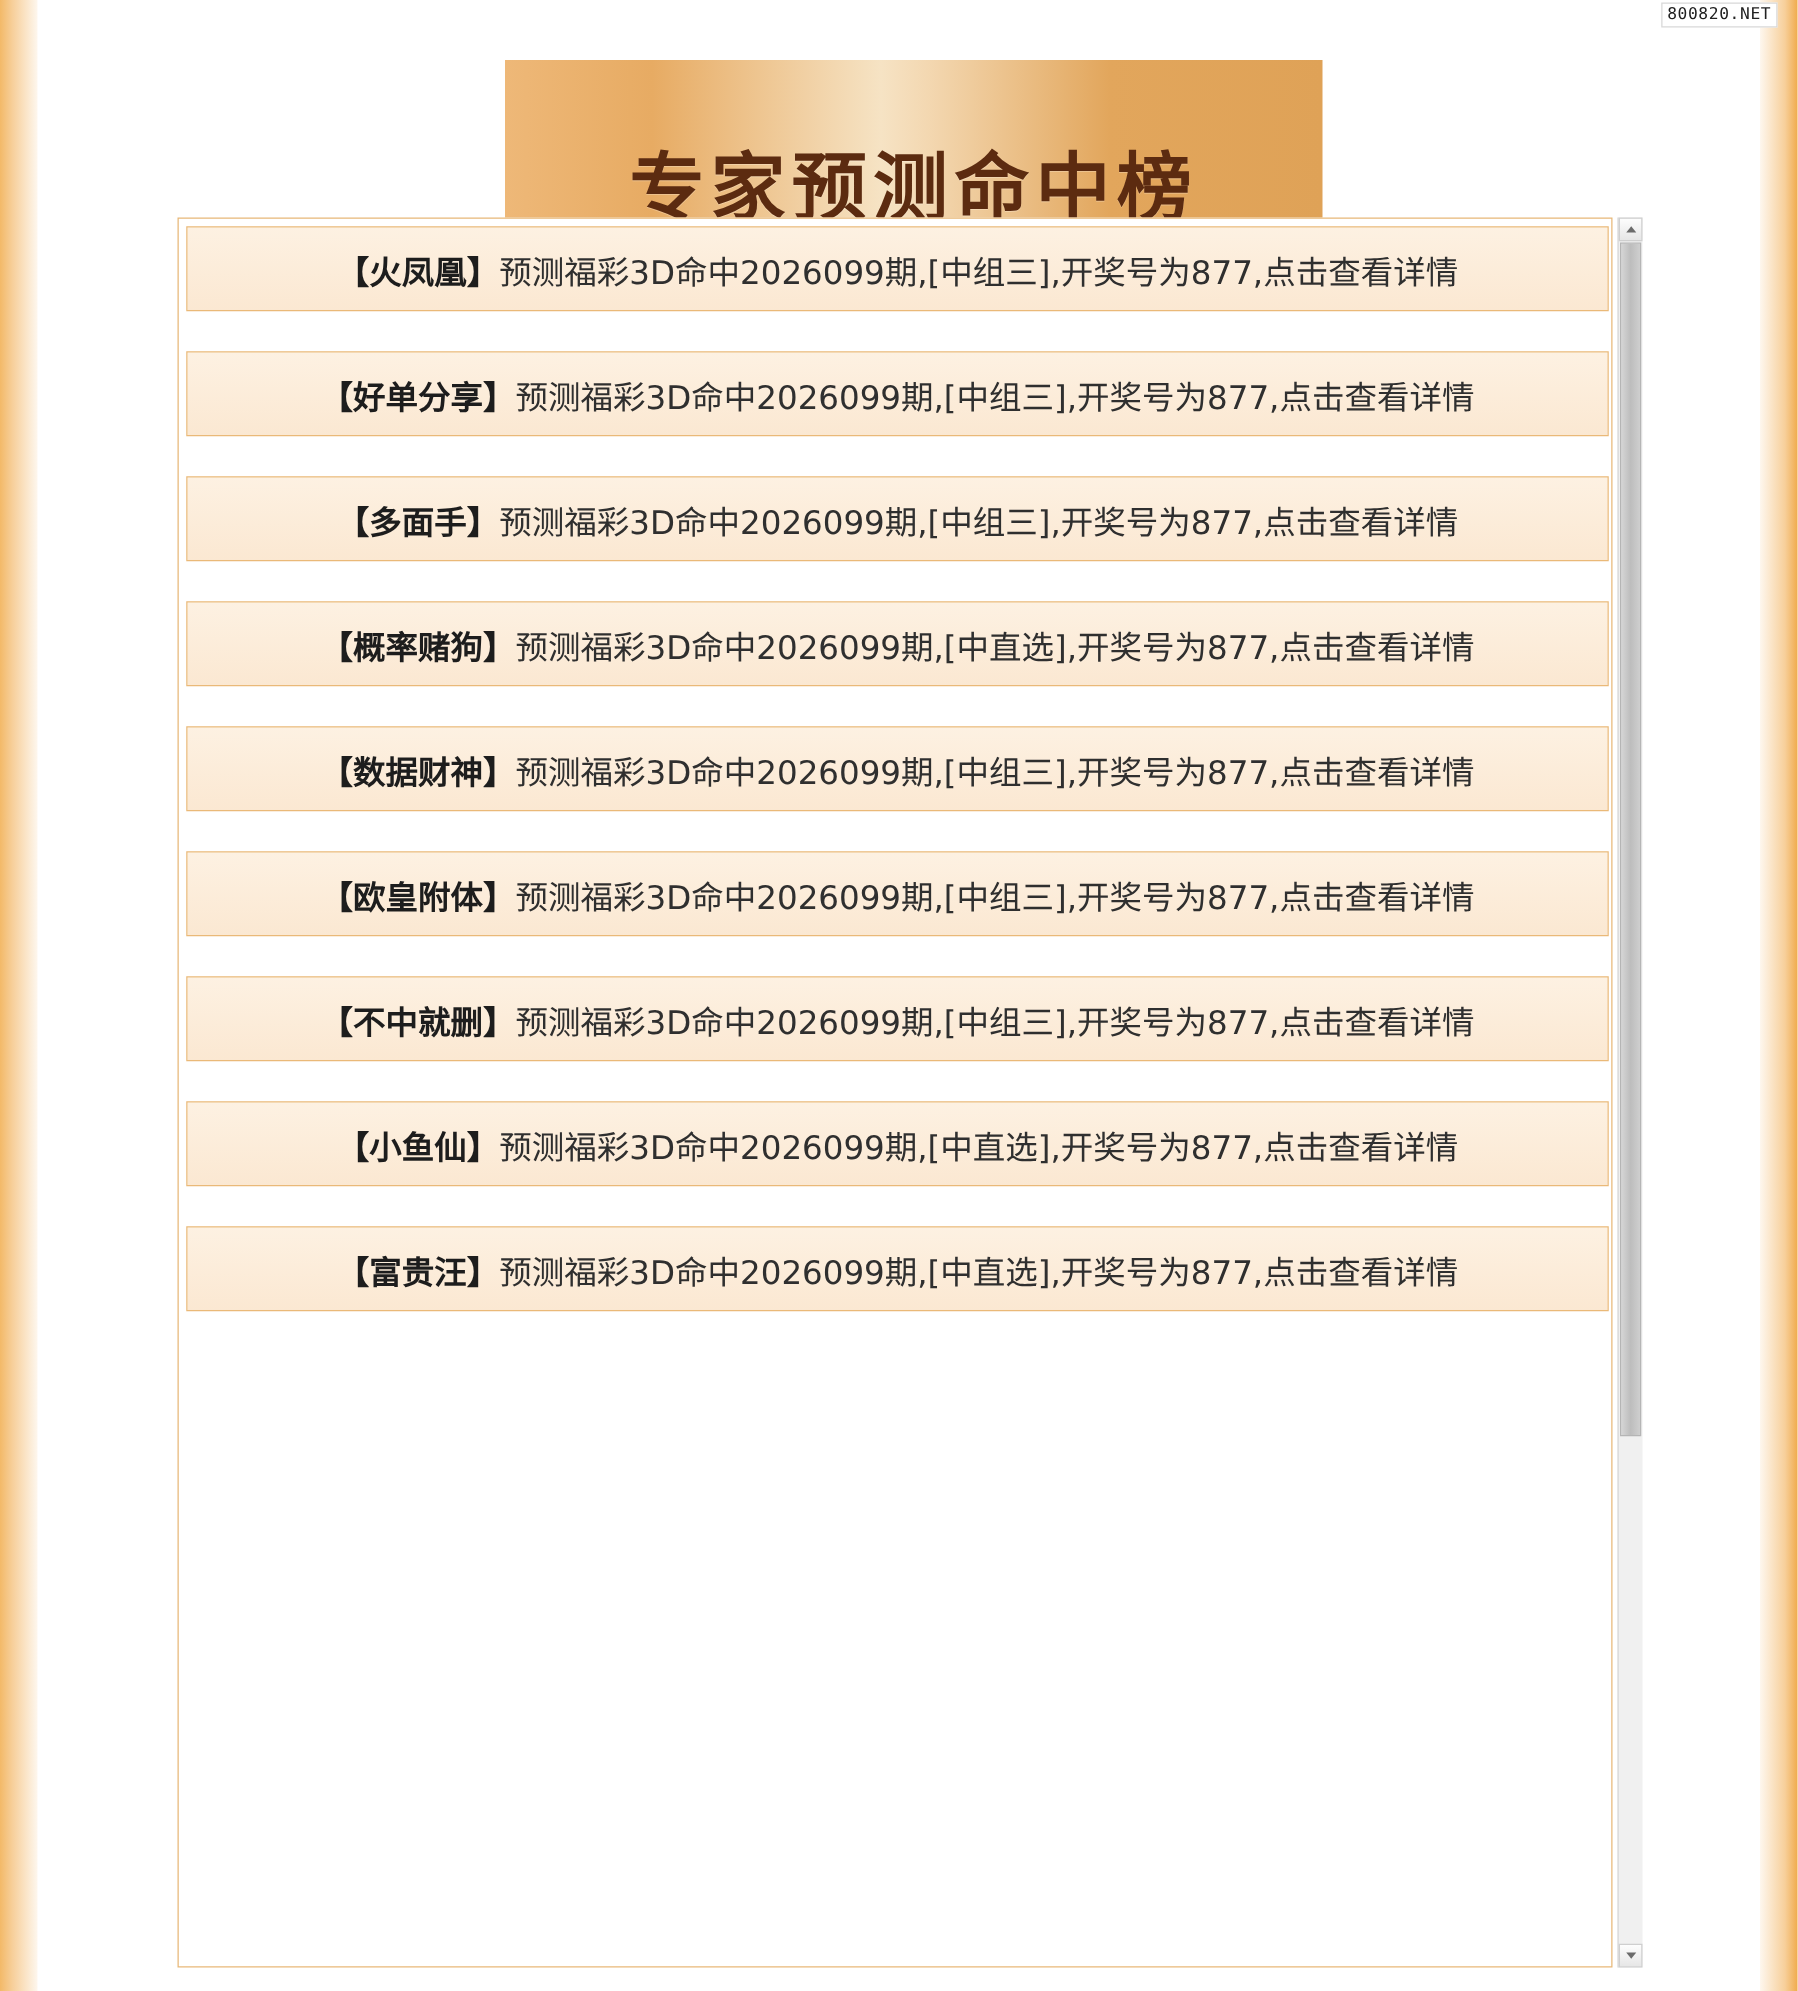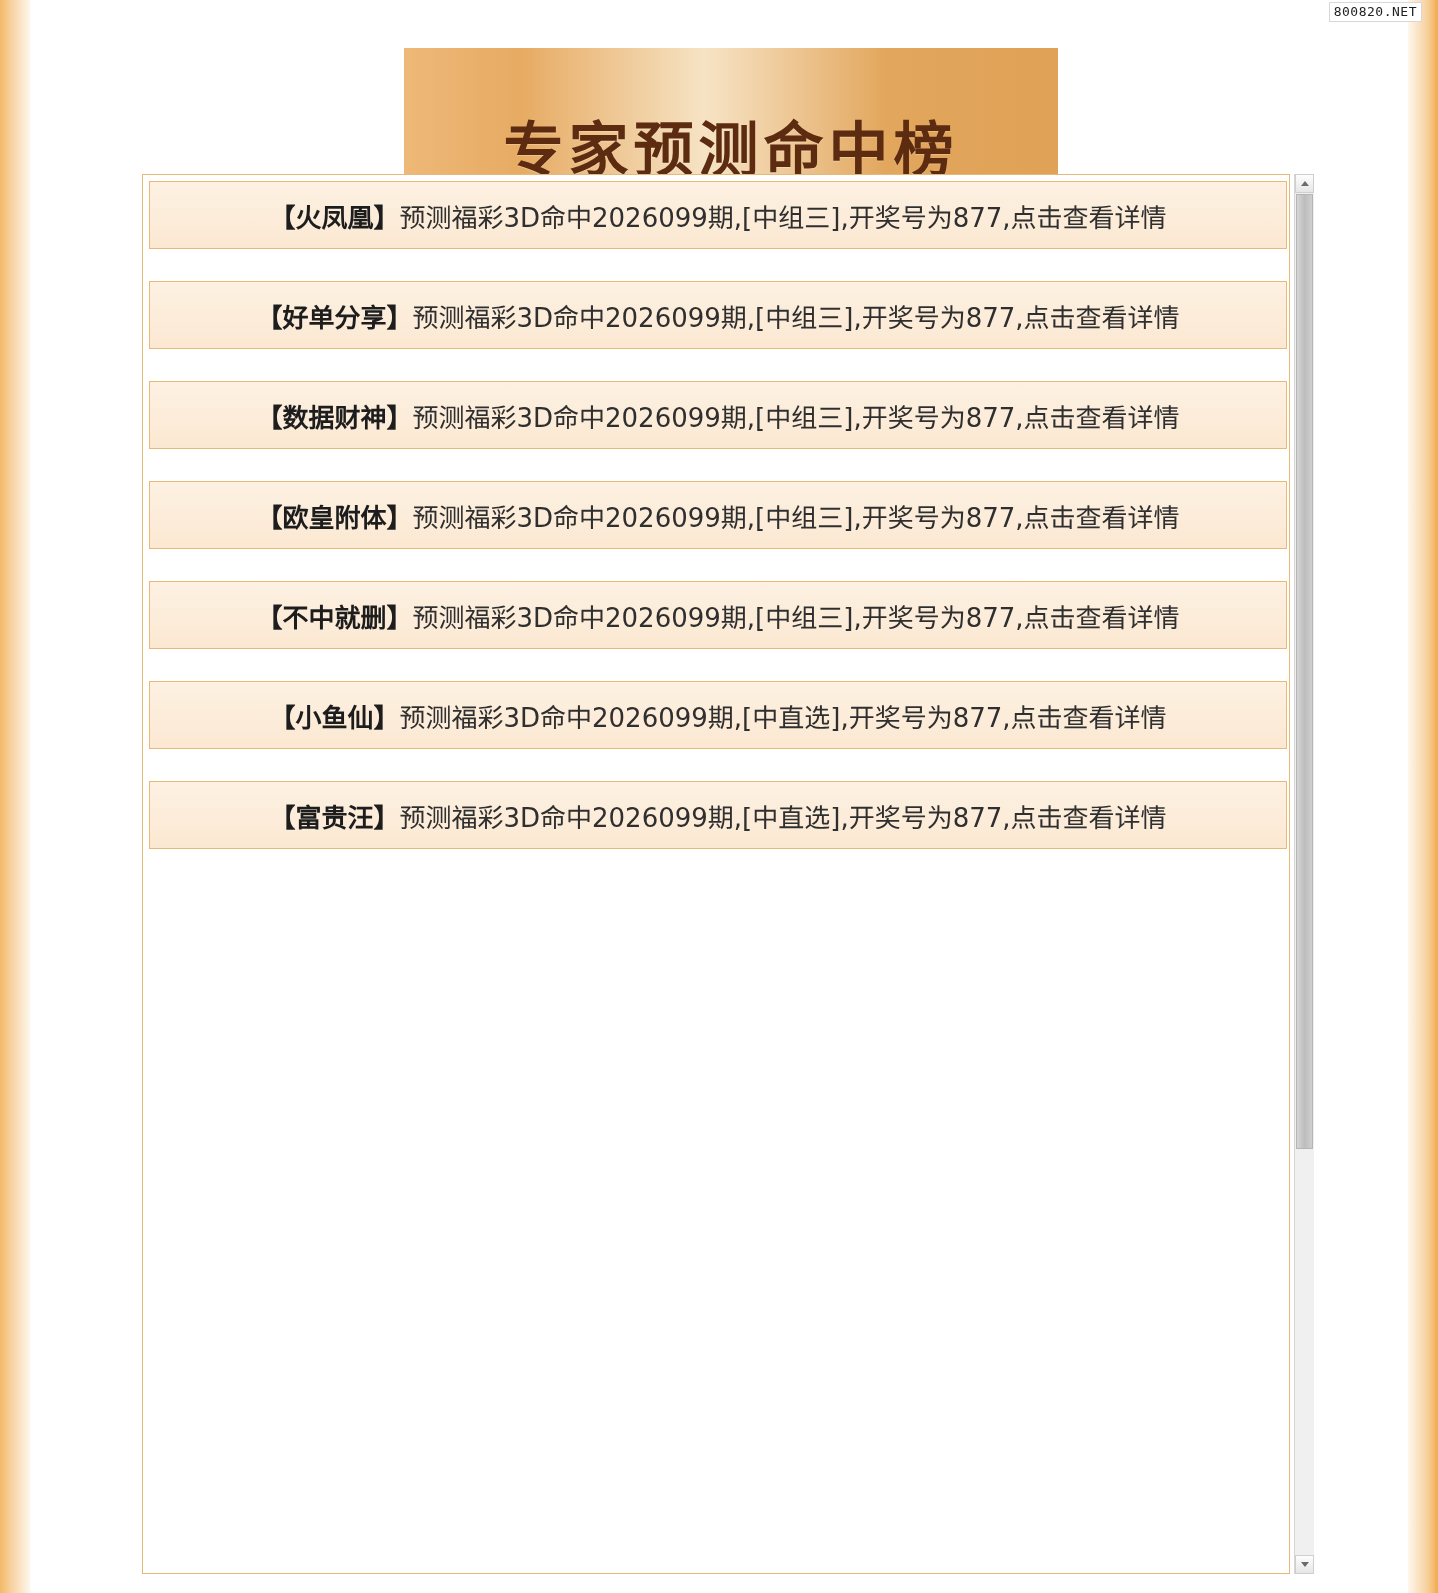--- a/index.html
+++ b/index.html
@@ -201,20 +201,26 @@
     <div class="list-wrap">
       <div class="list-border">
         <div class="list-scroller" id="list-scroller">
             <div class="item">
               <div class="item-text"><span class="nick">【火凤凰】</span><span>预测福彩3D命中2026099期,[中组三],开奖号为877,点击查看详情</span></div>
             </div>
             <div class="item">
               <div class="item-text"><span class="nick">【好单分享】</span><span>预测福彩3D命中2026099期,[中组三],开奖号为877,点击查看详情</span></div>
             </div>
             <div class="item">
+              <div class="item-text"><span class="nick">【多面手】</span><span>预测福彩3D命中2026099期,[中组三],开奖号为877,点击查看详情</span></div>
+            </div>
+            <div class="item">
+              <div class="item-text"><span class="nick">【概率赌狗】</span><span>预测福彩3D命中2026099期,[中直选],开奖号为877,点击查看详情</span></div>
+            </div>
+            <div class="item">
               <div class="item-text"><span class="nick">【数据财神】</span><span>预测福彩3D命中2026099期,[中组三],开奖号为877,点击查看详情</span></div>
             </div>
             <div class="item">
               <div class="item-text"><span class="nick">【欧皇附体】</span><span>预测福彩3D命中2026099期,[中组三],开奖号为877,点击查看详情</span></div>
             </div>
             <div class="item">
               <div class="item-text"><span class="nick">【不中就删】</span><span>预测福彩3D命中2026099期,[中组三],开奖号为877,点击查看详情</span></div>
             </div>
             <div class="item">
               <div class="item-text"><span class="nick">【小鱼仙】</span><span>预测福彩3D命中2026099期,[中直选],开奖号为877,点击查看详情</span></div>

